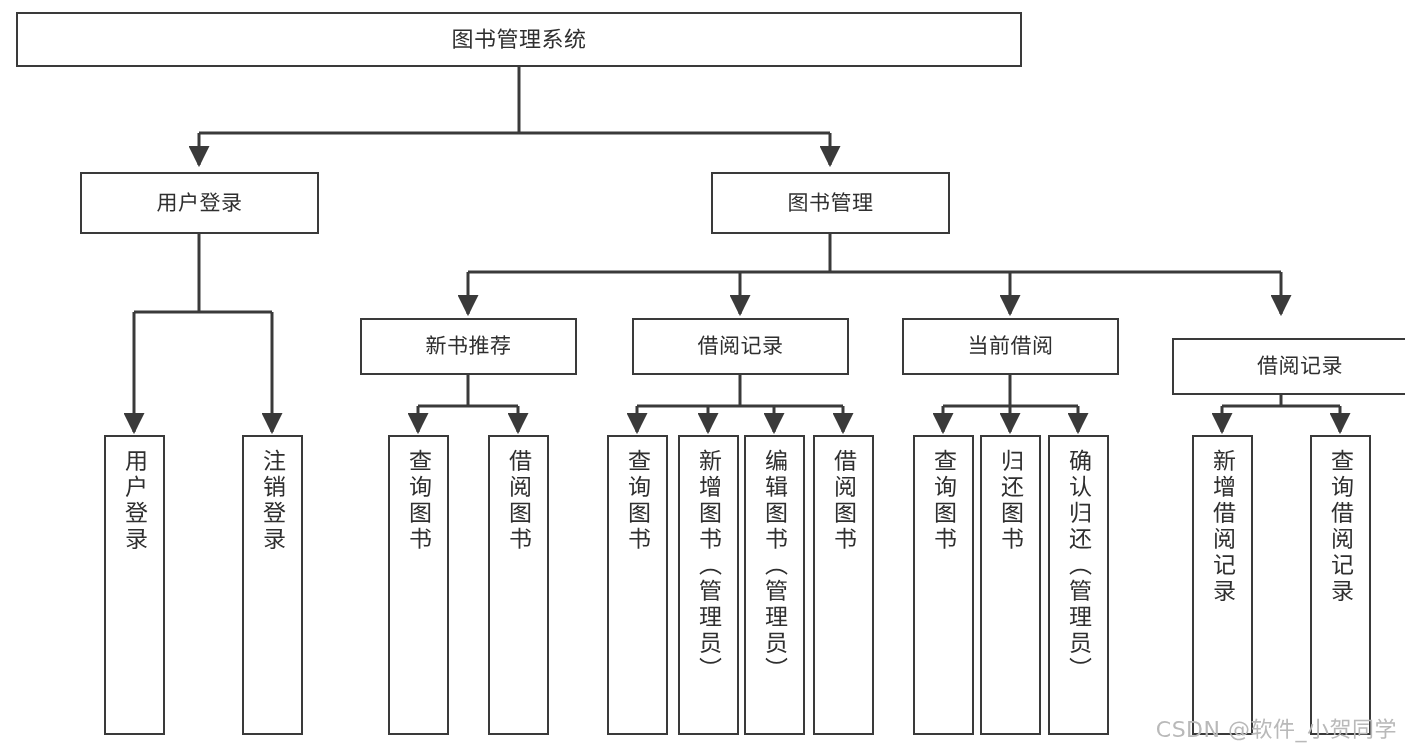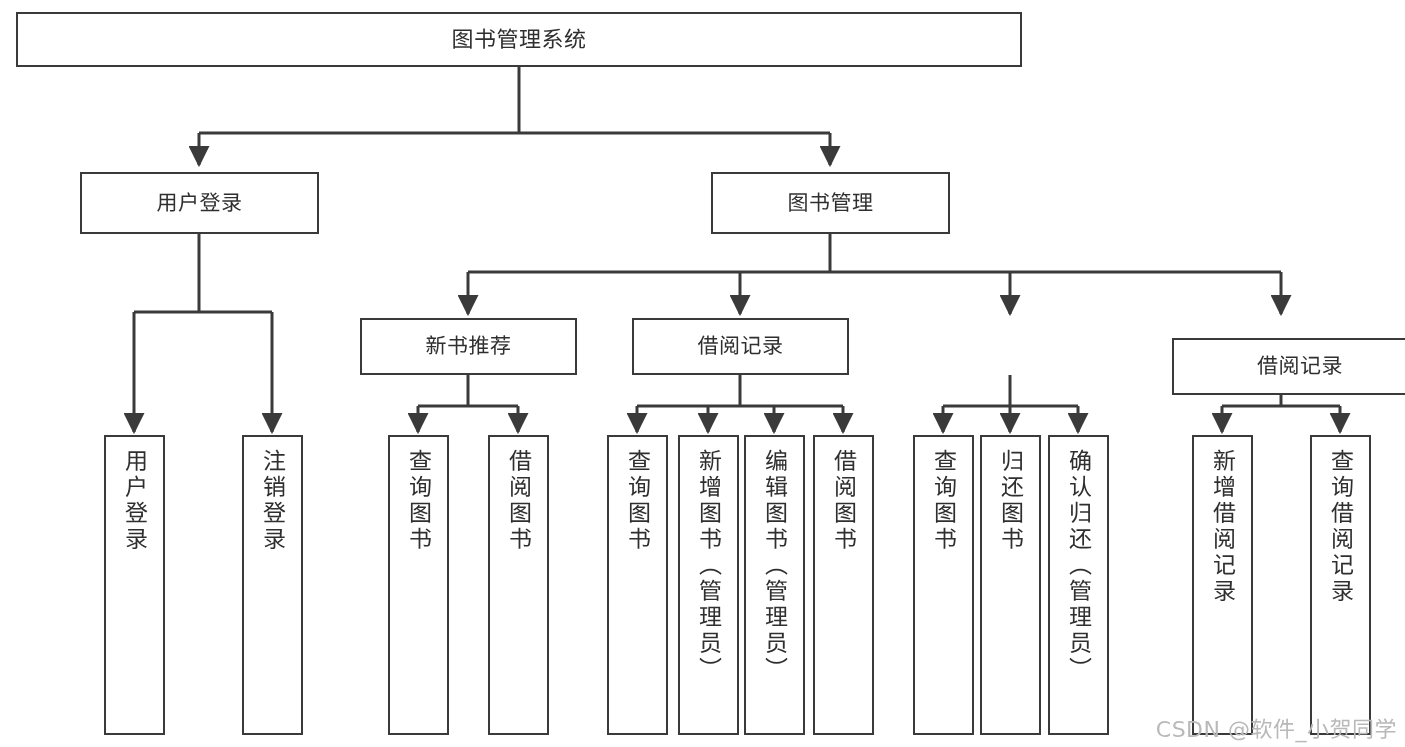--- a/index.html
+++ b/index.html
@@ -133,20 +133,23 @@
   </div>
 
   <div class="node" style="left:360px; top:318px; width:217px; height:57px;text-align:right;">
     <span class="label">新书推荐</span>
   </div>
 
   <div class="node" style="left:632px; top:318px; width:217px; height:57px;">
     <span class="label">借阅记录</span>
   </div>
 
+  <div class="node" style="left:902px; top:318px; width:217px; height:57px;">
+    <span class="label">当前借阅</span>
+  </div>
 
   <div class="node" style="left:1172px; top:318px; width:256px; height:57px;margin-top:20px;">
     <span class="label">借阅记录</span>
   </div>
 
   <div class="node leaf" style="left:104px; top:435px; width:61px; height:300px;">
     <span class="label">用户登录</span>
   </div>
 
   <div class="node leaf" style="left:242px; top:435px; width:61px; height:300px;">

